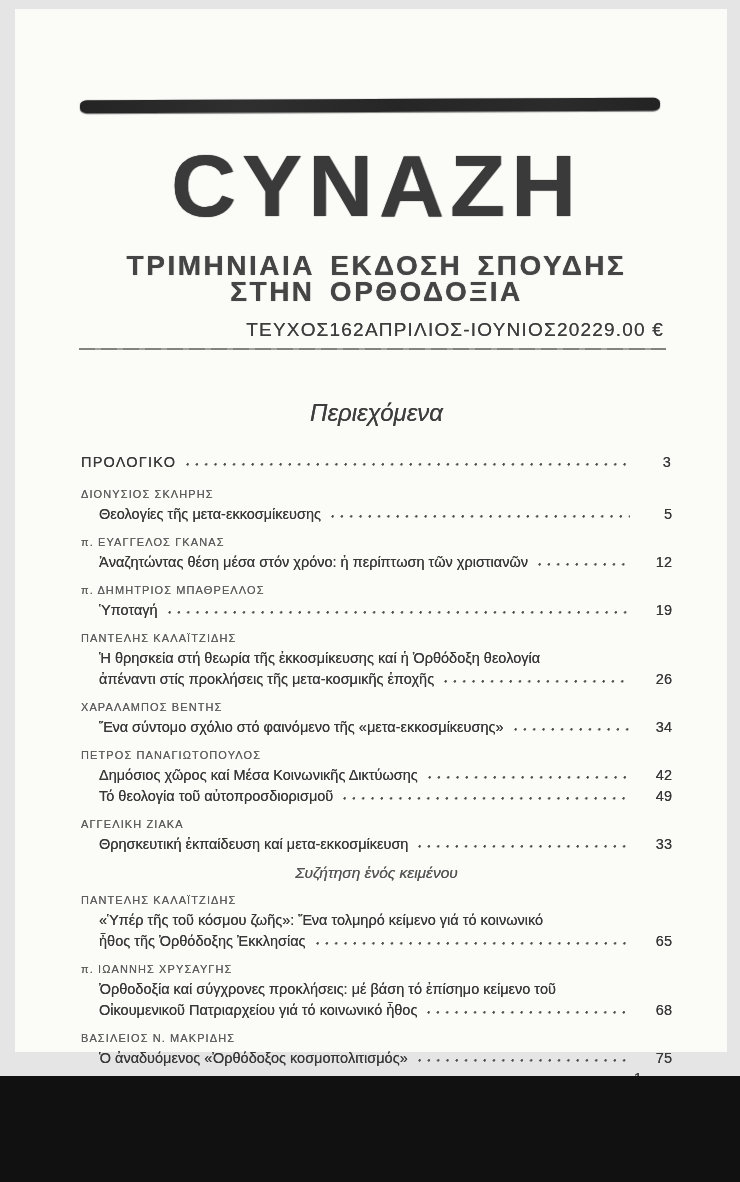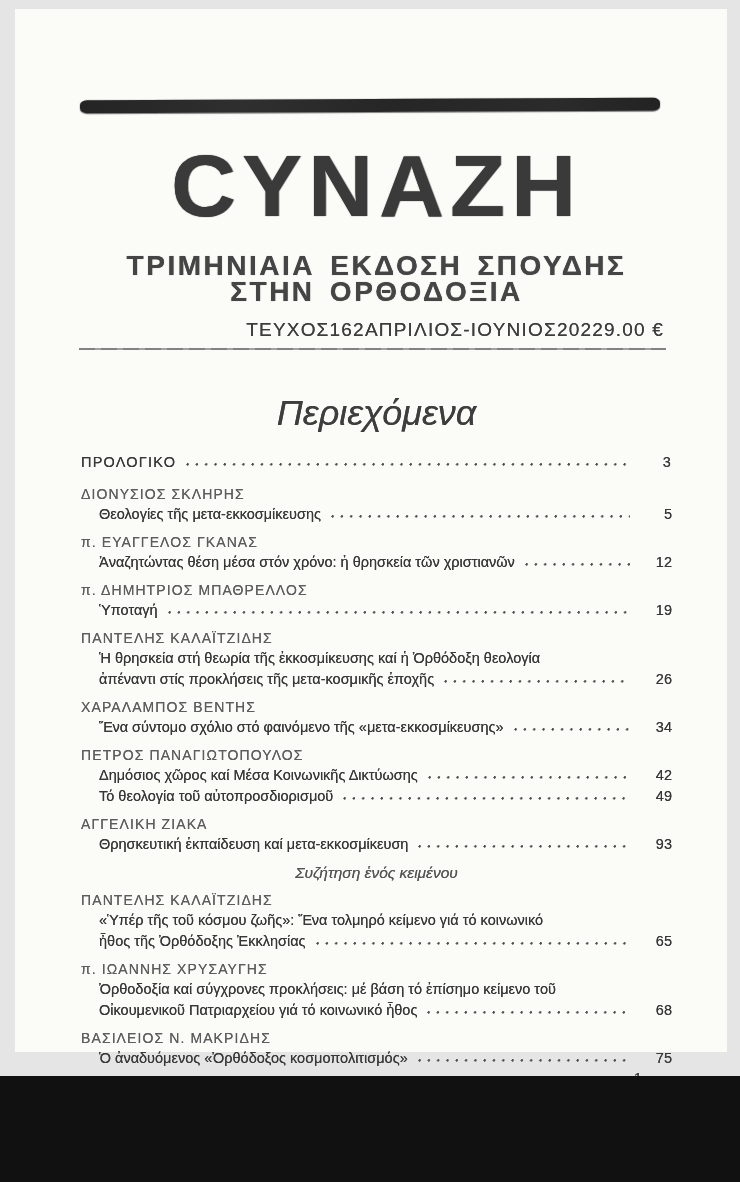--- a/index.html
+++ b/index.html
@@ -57,33 +57,33 @@
   }
   .rule-thin{
     position:absolute;top:339px;left:0;right:8px;height:2px;
     background:repeating-linear-gradient(90deg,#6d6d6d 0 16px,#929292 16px 22px);
     opacity:.85;
   }
   .contents-heading{
     position:absolute;top:388px;left:0;right:0;
     text-align:center;
     font-style:italic;
-    font-size:36px;line-height:32px;
+    font-size:24px;line-height:32px;
     font-weight:normal;
     color:#3e3e3e;
     text-shadow:0 0 .6px #484848;
     margin:0;
   }
   .toc{
     position:absolute;top:443px;left:2px;right:2px;
     color:#3a3a3a;
   }
   .entry{margin:0;}
   .author{
-    font-size:14px;line-height:19px;
+    font-size:11px;line-height:19px;
     letter-spacing:1.1px;
     color:#5d5d5d;
     text-shadow:0 0 .5px #6a6a6a;
     margin-top:8px;
   }
   .line{
     display:flex;align-items:baseline;
     font-size:14.5px;line-height:21px;
     color:#383838;
     text-shadow:0 0 .5px #4a4a4a;
@@ -156,21 +156,21 @@
             <div class="author">ΔΙΟΝΥΣΙΟΣ ΣΚΛΗΡΗΣ</div>
             <div class="line">
               <span class="t">Θεολογίες τῆς μετα-εκκοσμίκευσης</span>
               <span class="dots"></span>
               <span class="pg">5</span>
             </div>
           </div>
           <div class="entry">
             <div class="author">π. ΕΥΑΓΓΕΛΟΣ ΓΚΑΝΑΣ</div>
             <div class="line">
-              <span class="t">Ἀναζητώντας θέση μέσα στόν χρόνο: ἡ θρησκεία τῶν χριστιανῶν</span>
+              <span class="t">Ἀναζητώντας θέση μέσα στόν χρόνο: ἡ περίπτωση τῶν χριστιανῶν</span>
               <span class="dots"></span>
               <span class="pg">12</span>
             </div>
           </div>
           <div class="entry">
             <div class="author">π. ΔΗΜΗΤΡΙΟΣ ΜΠΑΘΡΕΛΛΟΣ</div>
             <div class="line">
               <span class="t">Ὑποταγή</span>
               <span class="dots"></span>
               <span class="pg">19</span>
@@ -208,21 +208,21 @@
               <span class="t">Τό θεολογία τοῦ αὐτοπροσδιορισμοῦ</span>
               <span class="dots"></span>
               <span class="pg">49</span>
             </div>
           </div>
           <div class="entry">
             <div class="author">ΑΓΓΕΛΙΚΗ ΖΙΑΚΑ</div>
             <div class="line">
               <span class="t">Θρησκευτική ἐκπαίδευση καί μετα-εκκοσμίκευση</span>
               <span class="dots"></span>
-              <span class="pg">93</span>
+              <span class="pg">33</span>
             </div>
           </div>
           <div class="section-heading">Συζήτηση ἑνός κειμένου</div>
           <div class="entry">
             <div class="author">ΠΑΝΤΕΛΗΣ ΚΑΛΑΪΤΖΙΔΗΣ</div>
             <div class="line">
               <span class="t">«Ὑπέρ τῆς τοῦ κόσμου ζωῆς»: Ἕνα τολμηρό κείμενο γιά τό κοινωνικό</span>
             </div>
             <div class="line">
               <span class="t">ἦθος τῆς Ὀρθόδοξης Ἐκκλησίας</span>

